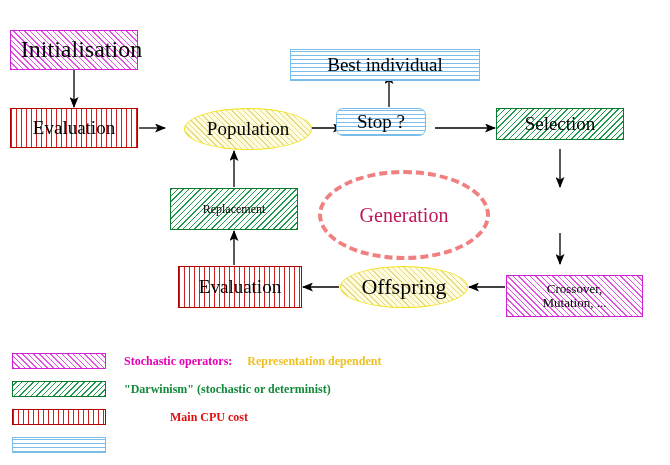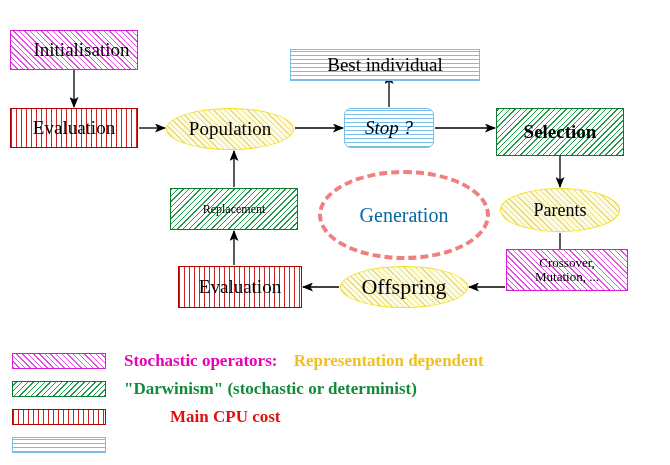--- a/index.html
+++ b/index.html
@@ -45,27 +45,27 @@
     border:1.8px solid #f2e21a;
   }
   .ellipse{border-radius:50%;}
   .rounded{border-radius:7px;}
 
   .gen-ellipse{
     position:absolute;border-radius:50%;
     border:4px dashed #f08080;background:transparent;
     display:flex;align-items:center;justify-content:center;
   }
-  .gen-ellipse span{color:#0369a1;}
+  .gen-ellipse span{color:#be185d;}
 
   
   #legend{position:absolute;left:0;top:336px;width:670px;}
   .legend-row{position:absolute;left:0;width:670px;height:22px;display:flex;align-items:center;}
   .swatch{width:94px;height:16px;margin-left:12px;box-sizing:border-box;flex:none;}
-  .legend-text{margin-left:18px;white-space:nowrap;font-size:17px;font-weight:bold;
+  .legend-text{margin-left:18px;white-space:nowrap;font-size:12px;font-weight:bold;
                font-family:"Liberation Serif","DejaVu Serif",serif;}
   .lt-part{margin-right:0;}
 </style>
 </head>
 <body>
 
 <div id="canvas">
 
   <svg class="layer" viewBox="0 0 670 465">
     <defs>
@@ -86,48 +86,45 @@
       <line x1="234" y1="265" x2="234" y2="231"></line>
       <line x1="234" y1="187" x2="234" y2="151"></line>
     </g>
   </svg>
 
   <div class="gen-ellipse" style="left:318px;top:170px;width:164px;height:82px;">
     <span style="font-size:20px;">Generation</span>
   </div>
 
   <div class="node fill-magenta" style="left:10px;top:30px;width:128px;height:40px;">
-    <span style="font-size:19px;margin-left:15px;">Initialisation</span>
+    <span style="font-size:24px;margin-left:15px;">Initialisation</span>
   </div>
 
   <div class="node fill-red" style="left:10px;top:108px;width:128px;height:40px;">
     <span style="font-size:19px;">Evaluation</span>
   </div>
 
-  <div class="node fill-yellow ellipse" style="left:166px;top:108px;width:128px;height:42px;">
+  <div class="node fill-yellow ellipse" style="left:184px;top:108px;width:128px;height:42px;">
     <span style="font-size:19px;">Population</span>
   </div>
 
-  <div class="node fill-blue rounded" style="left:344px;top:108px;width:90px;height:40px;font-style:italic;">
+  <div class="node fill-blue rounded" style="left:336px;top:108px;width:90px;height:28px;">
     <span style="font-size:19px;">Stop ?</span>
   </div>
 
   <div class="node fill-blue" style="left:290px;top:49px;width:190px;height:32px;justify-content:center;">
     <span style="font-size:19px;">Best individual</span>
   </div>
 
-  <div class="node fill-green" style="left:496px;top:108px;width:128px;height:48px;font-weight:bold;">
+  <div class="node fill-green" style="left:496px;top:108px;width:128px;height:32px;">
     <span style="font-size:19px;">Selection</span>
   </div>
 
-  <div class="node fill-yellow ellipse" style="left:500px;top:188px;width:120px;height:44px;">
-    <span style="font-size:18px;">Parents</span>
-  </div>
 
-  <div class="node fill-magenta" style="left:506px;top:249px;width:122px;height:42px;">
+  <div class="node fill-magenta" style="left:506px;top:275px;width:137px;height:42px;">
     <span style="font-size:13px;white-space:pre-line;">Crossover,
 Mutation, ...</span>
   </div>
 
   <div class="node fill-yellow ellipse" style="left:340px;top:266px;width:128px;height:42px;">
     <span style="font-size:22px;">Offspring</span>
   </div>
 
   <div class="node fill-red" style="left:178px;top:266px;width:124px;height:42px;">
     <span style="font-size:19px;">Evaluation</span>

